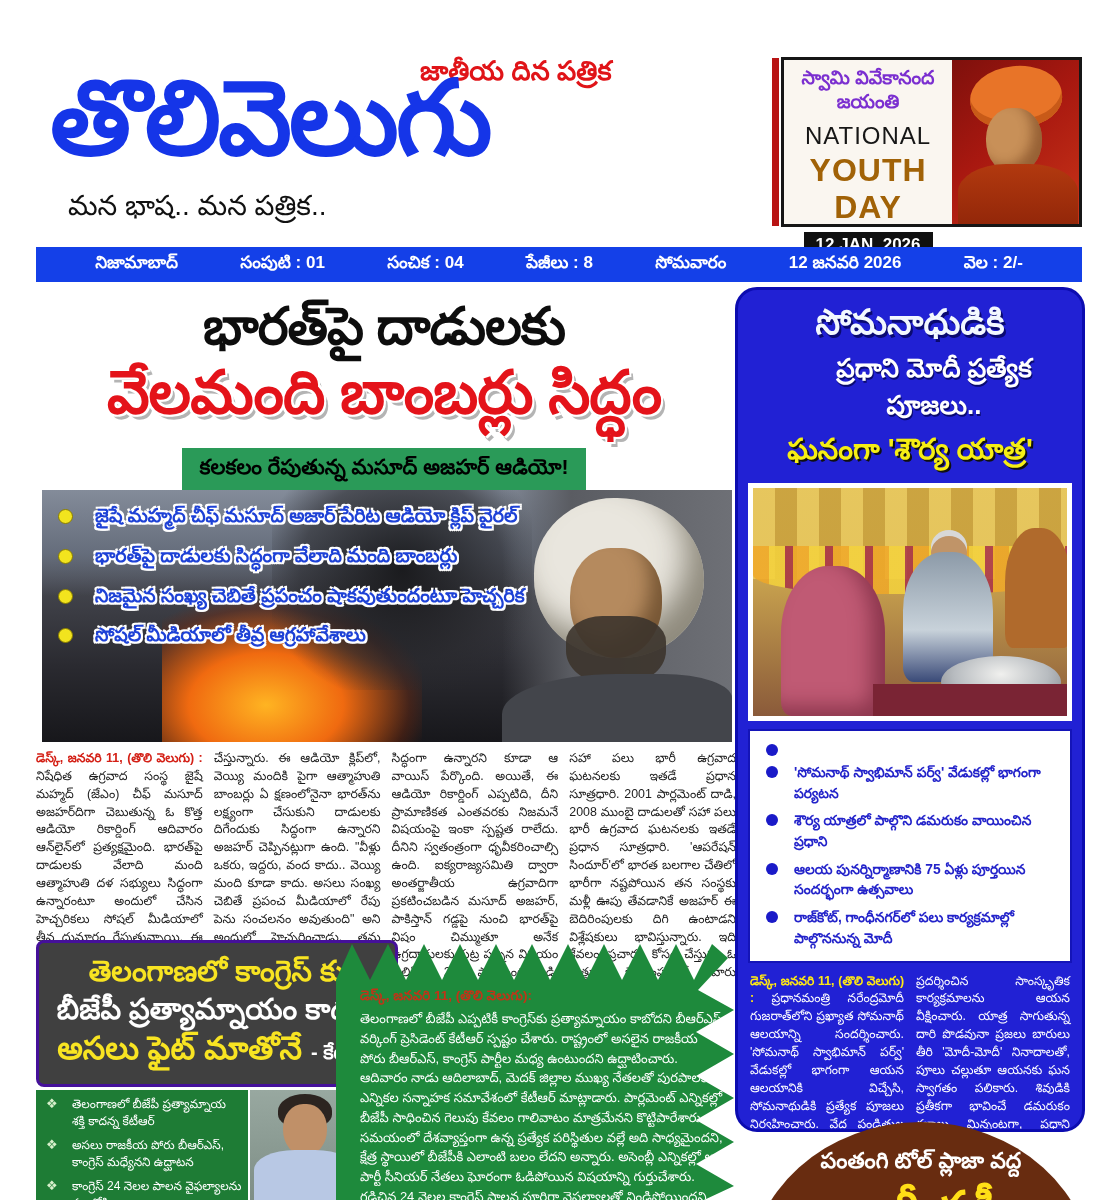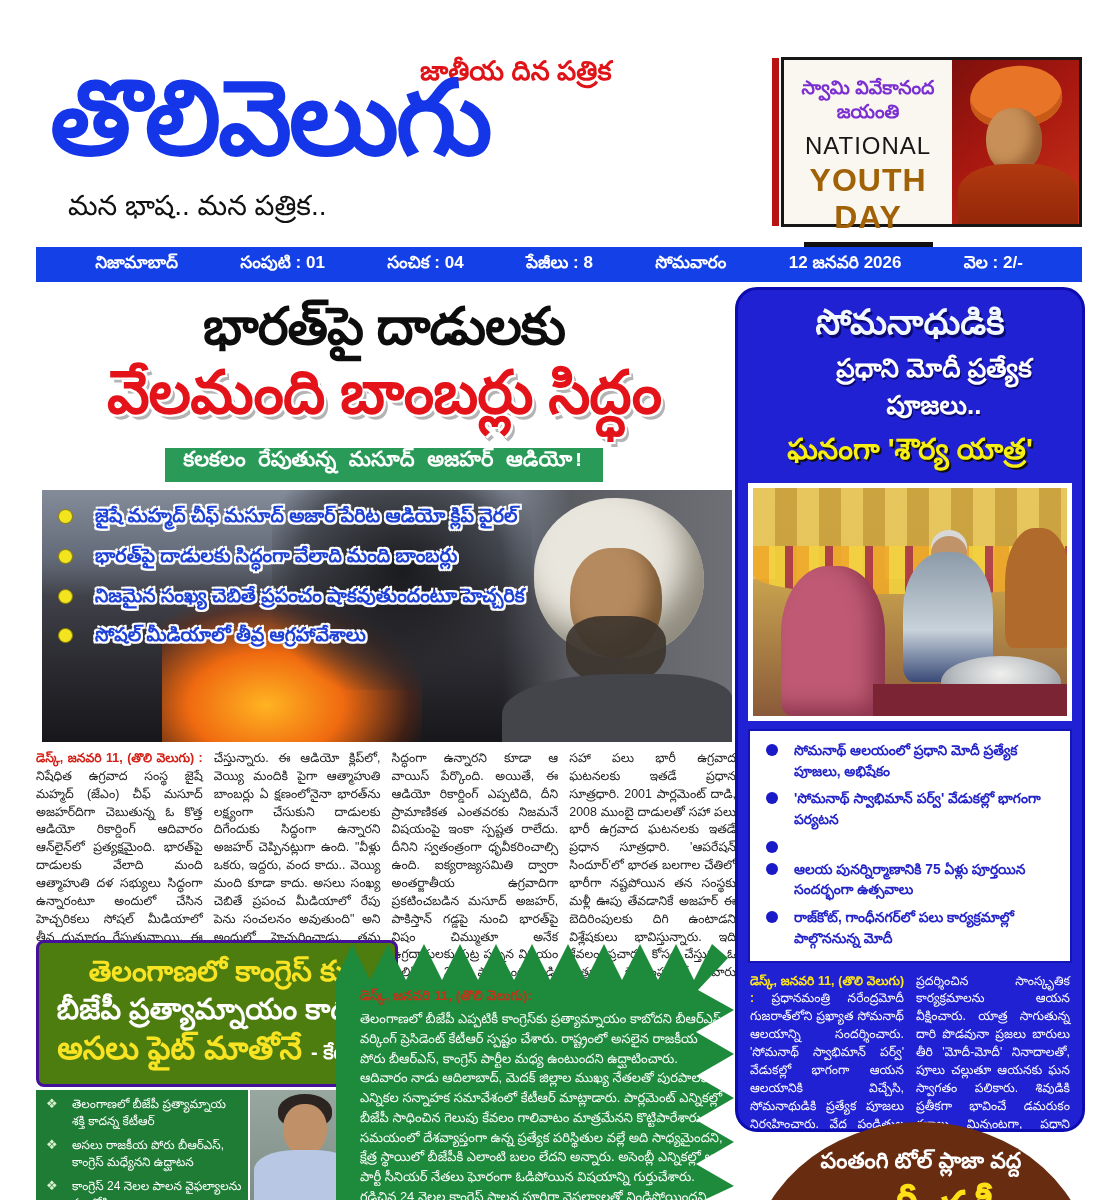--- a/index.html
+++ b/index.html
@@ -8,39 +8,39 @@
 
   
   .masthead { position:absolute; left:40px; top:48px; width:720px; height:190px; }
   .mast-tag-top { position:absolute; left:380px; top:8px; color:#e01418; font-weight:bold; font-size:27px; }
   .mast-title { position:absolute; left:10px; top:18px; width:710px; color:#1535e8; font-weight:800; font-size:104px; line-height:1.0; letter-spacing:-3px; white-space:nowrap; }
   .mast-tag-bottom { position:absolute; left:28px; top:142px; color:#111; font-weight:normal; font-size:28px; }
   .mast-red-rule { position:absolute; left:772px; top:58px; width:7px; height:168px; background:#b81414; }
 
   
   .youth-banner { position:absolute; left:781px; top:57px; width:301px; height:170px; border:3px solid #161616; display:flex; background:#faf6f0; }
-  .yb-left { width:57%; padding-top:16px; text-align:center; }
+  .yb-left { width:57%; padding-top:6px; text-align:center; }
   .yb-l1 { color:#7b2fd0; font-weight:bold; font-size:19px; line-height:1.25; }
   .yb-national { color:#161616; font-weight:400; font-size:24px; letter-spacing:1px; margin-top:8px; }
   .yb-youth { color:#a16207; font-weight:800; font-size:32px; letter-spacing:1px; margin-top:2px; }
   .yb-date { display:inline-block; background:#101010; color:#ffffff; font-weight:bold; font-size:17px; padding:3px 12px; margin-top:6px; }
   .yb-right { position:relative; width:43%; background:linear-gradient(140deg,#7e100c 0%,#a81810 45%,#c83418 100%); overflow:hidden; }
   .yb-turban { position:absolute; left:18px; top:6px; width:92px; height:62px; background:#e87428; border-radius:50% 50% 45% 45%; box-shadow:inset 0 -8px 0 #c85a18; transform:rotate(-6deg); }
   .yb-face { position:absolute; left:34px; top:48px; width:56px; height:66px; background:#c89058; border-radius:46% 46% 50% 50%; box-shadow:inset -10px -8px 12px rgba(90,40,10,.45); }
   .yb-body { position:absolute; left:6px; top:104px; width:120px; height:70px; background:linear-gradient(#b2390f,#8e2408); border-radius:40% 40% 0 0; }
 
   
   .infobar { position:absolute; left:36px; top:247px; width:1046px; height:35px; background:#1440e8; color:#ffffff; display:flex; align-items:center; justify-content:space-around; font-weight:bold; font-size:17px; padding:0 28px; }
 
   
   .headline-black { position:absolute; left:36px; top:296px; width:696px; text-align:center; color:#0d0d0d; font-weight:800; font-size:52px; letter-spacing:-1px; }
   .headline-red { position:absolute; left:36px; top:358px; width:696px; text-align:center; color:#e4131a; font-weight:800; font-size:60px; letter-spacing:-1px;
       text-shadow:-2px -2px 0 #fff,2px -2px 0 #fff,-2px 2px 0 #fff,2px 2px 0 #fff,4px 5px 0 rgba(40,40,40,.35); }
   .subhead-strip { position:absolute; left:36px; top:448px; width:696px; text-align:center; }
-  .subhead-strip span { display:inline-block; background:#2a9a58; color:#ffffff; font-weight:bold; font-size:21px; padding:0 18px 6px;font-family:Liberation Mono, monospace; }
+  .subhead-strip span { display:inline-block; background:#2a9a58; color:#000000; font-weight:bold; font-size:21px; padding:7px 18px 6px; }
 
   
   .lead-photo { position:absolute; left:42px; top:490px; width:690px; height:252px; overflow:hidden;
       background:linear-gradient(180deg,#6a6e78 0%,#4a4c54 30%,#2a2a30 70%,#17171b 100%); }
   .lp-crowd { position:absolute; left:0; top:0; width:100%; height:42%; background:linear-gradient(180deg,#8a93a2 0%,#6b7484 60%,rgba(60,62,70,0) 100%); opacity:.8; }
   .lp-fire { position:absolute; left:120px; top:110px; width:260px; height:150px; background:radial-gradient(ellipse at 40% 70%, #ffb422 0%, #f06a10 35%, rgba(120,40,10,.4) 65%, rgba(0,0,0,0) 75%); }
   .lp-smoke { position:absolute; left:230px; top:0; width:260px; height:200px; background:radial-gradient(ellipse at 50% 40%, rgba(20,20,22,.9) 0%, rgba(40,40,44,.6) 55%, rgba(0,0,0,0) 78%); }
   .lp-portrait { position:absolute; right:0; top:0; width:230px; height:100%; background:linear-gradient(90deg, rgba(40,40,44,0) 0%, #5a5c62 30%, #6e7076 100%); }
   .lp-scarf { position:absolute; right:28px; top:8px; width:170px; height:160px; background:#e9e6de; border-radius:48% 52% 50% 50%; box-shadow:inset -18px -24px 30px rgba(120,115,100,.8); }
   .lp-face { position:absolute; right:70px; top:58px; width:92px; height:110px; background:#b58a5e; border-radius:46% 46% 52% 52%; box-shadow:inset -12px -18px 18px rgba(70,45,20,.55); }
@@ -51,21 +51,21 @@
   .pb-dot { flex:0 0 15px; width:15px; height:15px; border-radius:50%; background:#f2e41e; border:1px solid #8a7d00; margin:4px 22px 0 0; }
   .pb-text { color:#1d41d6; font-weight:bold; font-size:19px; line-height:1.2;
       text-shadow:-2px -2px 0 #fff,2px -2px 0 #fff,-2px 2px 0 #fff,2px 2px 0 #fff,0 2px 0 #fff,2px 0 0 #fff; }
 
   
   .lead-body { position:absolute; left:36px; top:750px; width:700px; display:flex; gap:11px; }
   .lead-col { flex:1; font-size:12.4px; line-height:1.44; text-align:justify; color:#1c1c1c; }
   .dateline-red { color:#d42016; font-weight:bold; }
 
   
-  .ktr-box { position:absolute; left:36px; top:940px; width:362px; height:147px; background:#4d7c0f; border:3px solid #45109a; border-radius:8px; text-align:center; padding-top:10px; }
+  .ktr-box { position:absolute; left:36px; top:940px; width:362px; height:147px; background:#404040; border:3px solid #45109a; border-radius:8px; text-align:center; padding-top:10px; }
   .ktr-l1 { color:#f8e422; font-weight:800; font-size:29px; line-height:1.3; }
   .ktr-l2 { color:#ffffff; font-weight:800; font-size:29px; line-height:1.3; }
   .ktr-l3 { color:#f8e422; font-weight:800; font-size:32px; line-height:1.25; }
   .ktr-attrib { color:#ffffff; font-weight:bold; font-size:20px; }
 
   
   .ktr-green { position:absolute; left:36px; top:1090px; width:212px; height:110px; background:#1e7c35; padding:6px 6px 0 10px; }
   .kg-row { display:flex; margin-bottom:6px; }
   .kg-diamond { flex:0 0 16px; color:#d8f0cc; font-size:13px; margin-right:10px; }
   .kg-text { color:#ffffff; font-size:12px; line-height:1.45; }
@@ -238,28 +238,28 @@
         <div class="snp-modi-head"></div>
         <div class="snp-modi"></div>
         <div class="snp-priest"></div>
         <div class="snp-bowl"></div>
         <div class="snp-cloth"></div>
       </div>
     </div>
     <div class="sn-bullet-panel">
       <div class="snb-row">
         <div class="snb-dot"></div>
-        <div class="snb-text">సోమనాథ్ ఆలయంలో ప్రధాని మోదీ ప్రత్యేక పూజలు, అభిషేకం</div>
       </div>
       <div class="snb-row">
         <div class="snb-dot"></div>
         <div class="snb-text">'సోమనాథ్ స్వాభిమాన్ పర్వ్' వేడుకల్లో భాగంగా పర్యటన</div>
       </div>
       <div class="snb-row">
         <div class="snb-dot"></div>
+        <div class="snb-text">శౌర్య యాత్రలో పాల్గొని డమరుకం వాయించిన ప్రధాని</div>
       </div>
       <div class="snb-row">
         <div class="snb-dot"></div>
         <div class="snb-text">ఆలయ పునర్నిర్మాణానికి 75 ఏళ్లు పూర్తయిన సందర్భంగా ఉత్సవాలు</div>
       </div>
       <div class="snb-row">
         <div class="snb-dot"></div>
         <div class="snb-text">రాజ్‌కోట్, గాంధీనగర్‌లో పలు కార్యక్రమాల్లో పాల్గొననున్న మోదీ</div>
       </div>
     </div>

